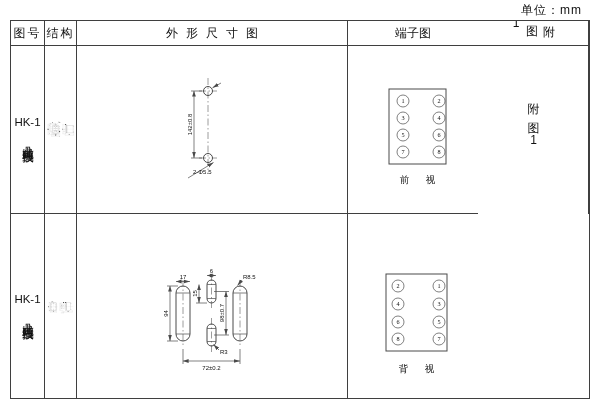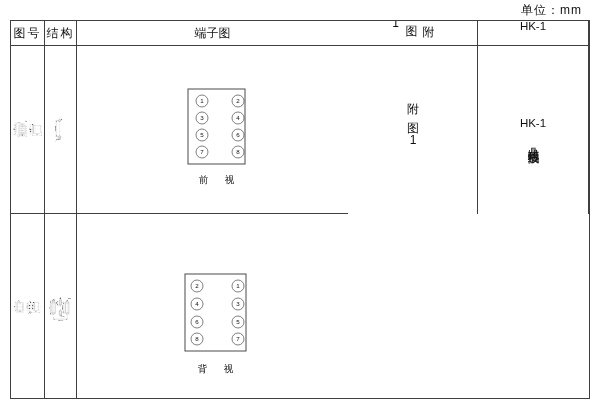--- a/index.html
+++ b/index.html
@@ -1,20 +1,20 @@
 <!DOCTYPE html>
 <html><head>
 <meta charset="utf-8">
 <style>
   html,body{margin:0;padding:0;background:#fff;}
   body{width:600px;height:400px;position:relative;font-family:"Liberation Sans","DejaVu Sans",sans-serif;color:#1a1a1a;overflow:hidden;}
   .unit{position:absolute;top:2px;right:18px;font-size:12px;letter-spacing:1px;color:#111;}
   .tbl{position:absolute;left:10px;top:20px;display:grid;grid-template-columns:34px 32px 271px 130px 111px;grid-template-rows:25px 168px 184px;border:1px solid #3f3f3f;background:#fff;}
   .cell{border-right:1px solid #3f3f3f;border-bottom:1px solid #3f3f3f;display:flex;align-items:center;justify-content:center;position:relative;overflow:hidden;}
-  .lc{border-right:none;}
+  .lc{border-right:none;font-family:Liberation Serif, serif;}
   .lr{border-bottom:none;}
   .hcell{font-size:12px;color:#111;white-space:nowrap;}
   .h-outline{letter-spacing:8px;padding-left:8px;}
   .h-num,.h-struct{letter-spacing:2px;}
   .vtext{writing-mode:vertical-rl;text-orientation:upright;font-size:12px;color:#111;}
   .figno{letter-spacing:20px;}
   .structcol{display:flex;flex-direction:column;align-items:center;justify-content:center;gap:9px;}
   .model{font-size:11.5px;color:#111;}
   .desc{letter-spacing:1px;font-size:11.5px;}
   svg{display:block;}
@@ -41,20 +41,21 @@
       </marker>
   </defs>
 </svg>
 
 <div class="unit">单位：mm</div>
 
 <div class="tbl">
 
   <div class="cell hcell h-num">图号</div>
   <div class="cell hcell h-struct">结构</div>
+  <div class="cell hcell h-outline">外形尺寸图</div>
   <div class="cell hcell lc">端子图</div>
 
   <div class="cell">
     <div class="vtext figno">附图1</div>
   </div>
 
   <div class="cell">
     <div class="structcol">
       <div class="model">HK-1</div>
       <div class="vtext desc">凸出式前接线</div>

